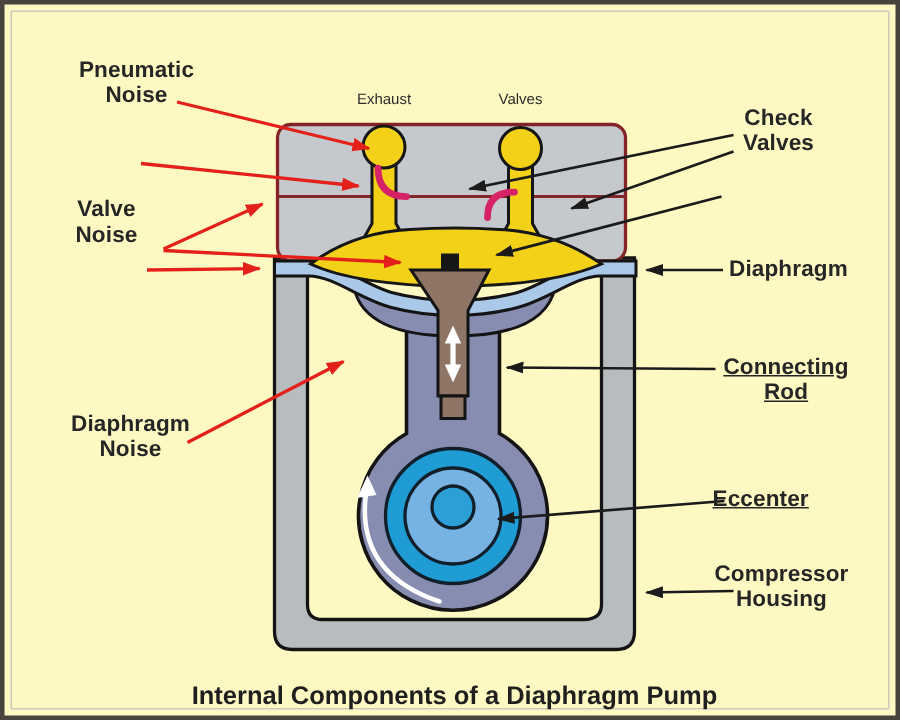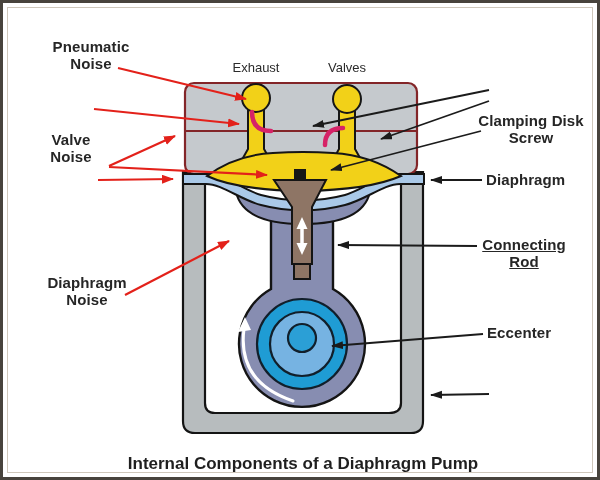--- a/index.html
+++ b/index.html
@@ -1,32 +1,32 @@
 <!DOCTYPE html>
 <html><head>
 <meta charset="utf-8">
 <style>
   html,body{margin:0;padding:0;background:#888;}
   #stage{
     position:relative;width:600px;height:480px;box-sizing:border-box;
-    background:#ffffff;border:3px solid #48433c;overflow:hidden;
+    background:#fef9c3;border:3px solid #48433c;overflow:hidden;
     font-family:"Liberation Sans",sans-serif;
   }
   #inner-frame{
     position:absolute;left:4px;top:4px;right:4px;bottom:4px;
     border:1px solid #cfc7bb;pointer-events:none;
   }
   svg{position:absolute;left:0;top:0;}
   .label{
     position:absolute;font-weight:700;font-size:15px;line-height:1.1;
     color:#262626;white-space:pre-line;text-align:center;letter-spacing:.1px;
   }
   .label.left-align{text-align:left;}
   .port{
-    position:absolute;font-weight:400;font-size:13px;line-height:1.1;
+    position:absolute;font-weight:400;font-size:10px;line-height:1.1;
     color:#2b2b2b;text-align:center;white-space:pre-line;
   }
   .title{
     position:absolute;left:0;top:451px;width:600px;text-align:center;
     font-weight:700;font-size:17px;color:#1f1f1f;white-space:pre-line;
   }
 </style>
 </head>
 <body>
 
@@ -102,21 +102,23 @@
   <div class="label" style="left:28px;top:36px;width:120px;">Pneumatic
 Noise</div>
   <div class="label" style="left:18px;top:89px;width:100px;margin-top:40px;">Valve
 Noise</div>
   <div class="label" style="left:24px;top:272px;width:120px;">Diaphragm
 Noise</div>
 
   <div class="port" style="left:213px;top:58px;width:80px;">Exhaust</div>
   <div class="port" style="left:304px;top:58px;width:80px;">Valves</div>
 
-  <div class="label" style="left:462px;top:110px;width:132px;">Clamping Disk
-Screw</div>
+  <div class="label" style="left:466px;top:68px;width:100px;">Check
+Valves</div>
   <div class="label left-align" style="left:483px;top:169px;width:110px;">Diaphragm</div>
   <div class="label" style="left:468px;top:234px;width:106px;text-decoration:underline;">Connecting
 Rod</div>
-  <div class="label left-align" style="left:484px;top:322px;width:100px;">Eccenter</div>
+  <div class="label left-align" style="left:472px;top:322px;width:100px;text-decoration:underline;">Eccenter</div>
+  <div class="label" style="left:458px;top:372px;width:120px;">Compressor
+Housing</div>
 
   <div class="title">Internal Components of a Diaphragm Pump</div>
 </div>
 
 </body></html>

